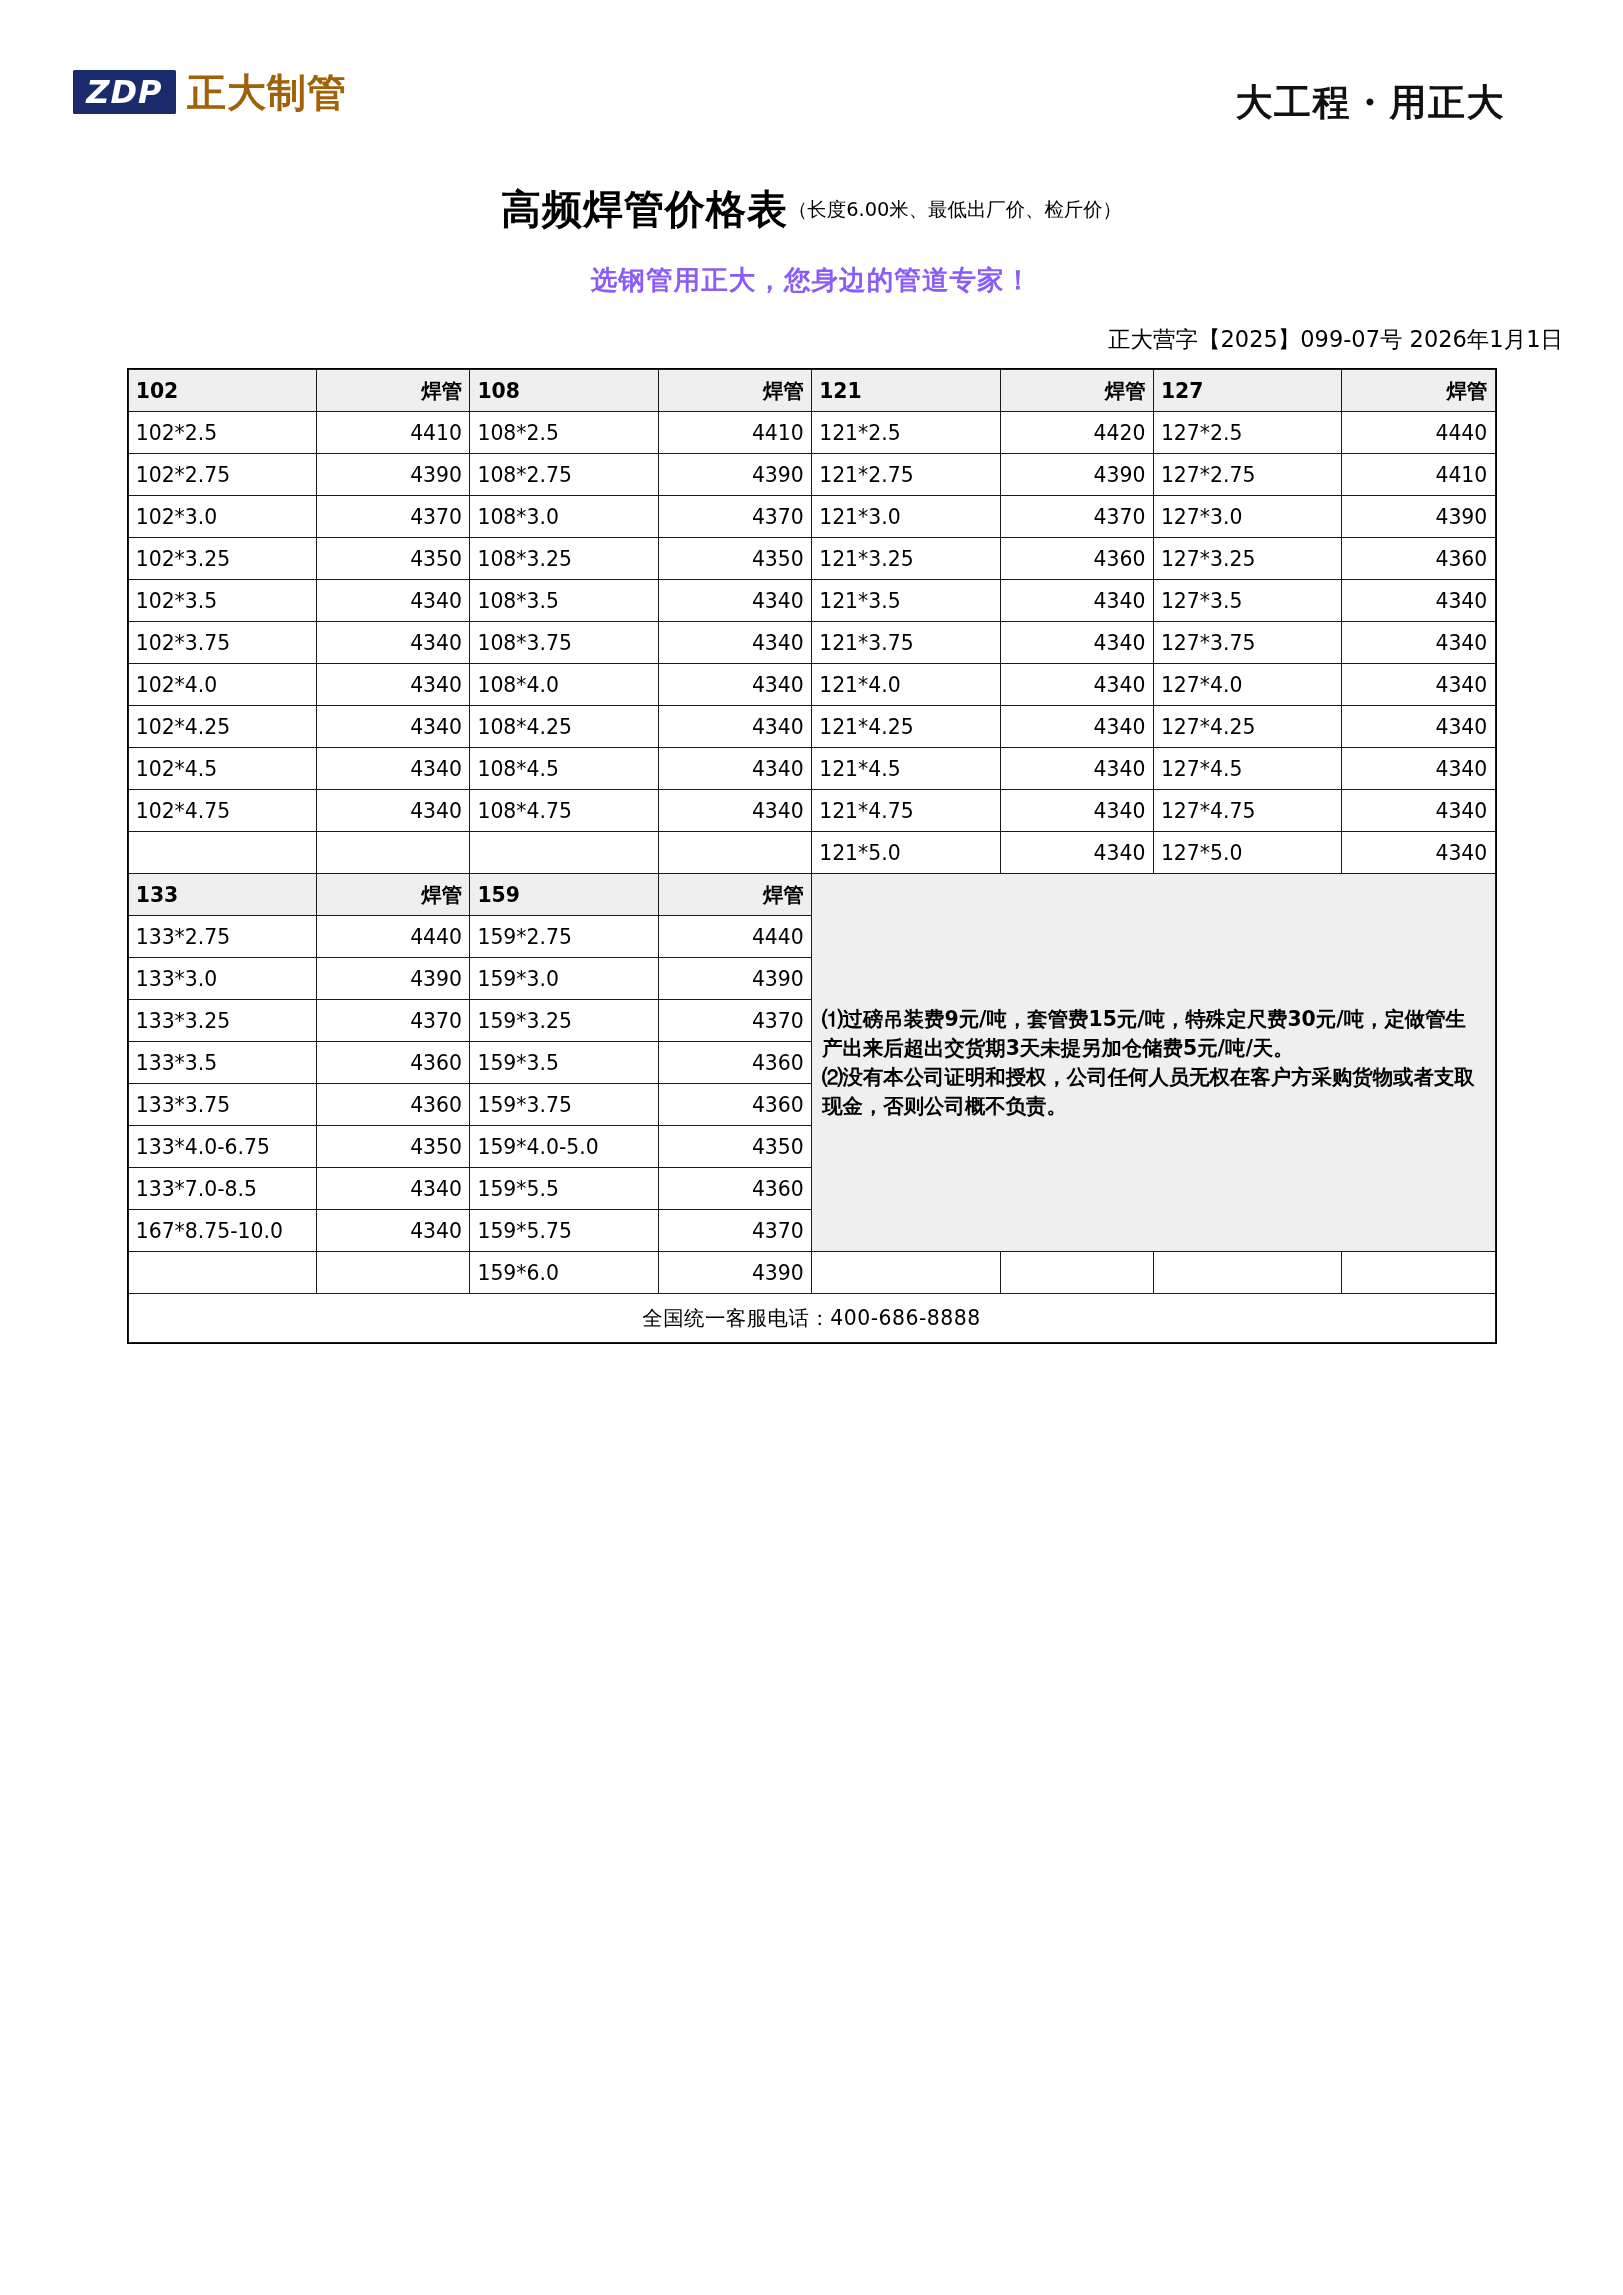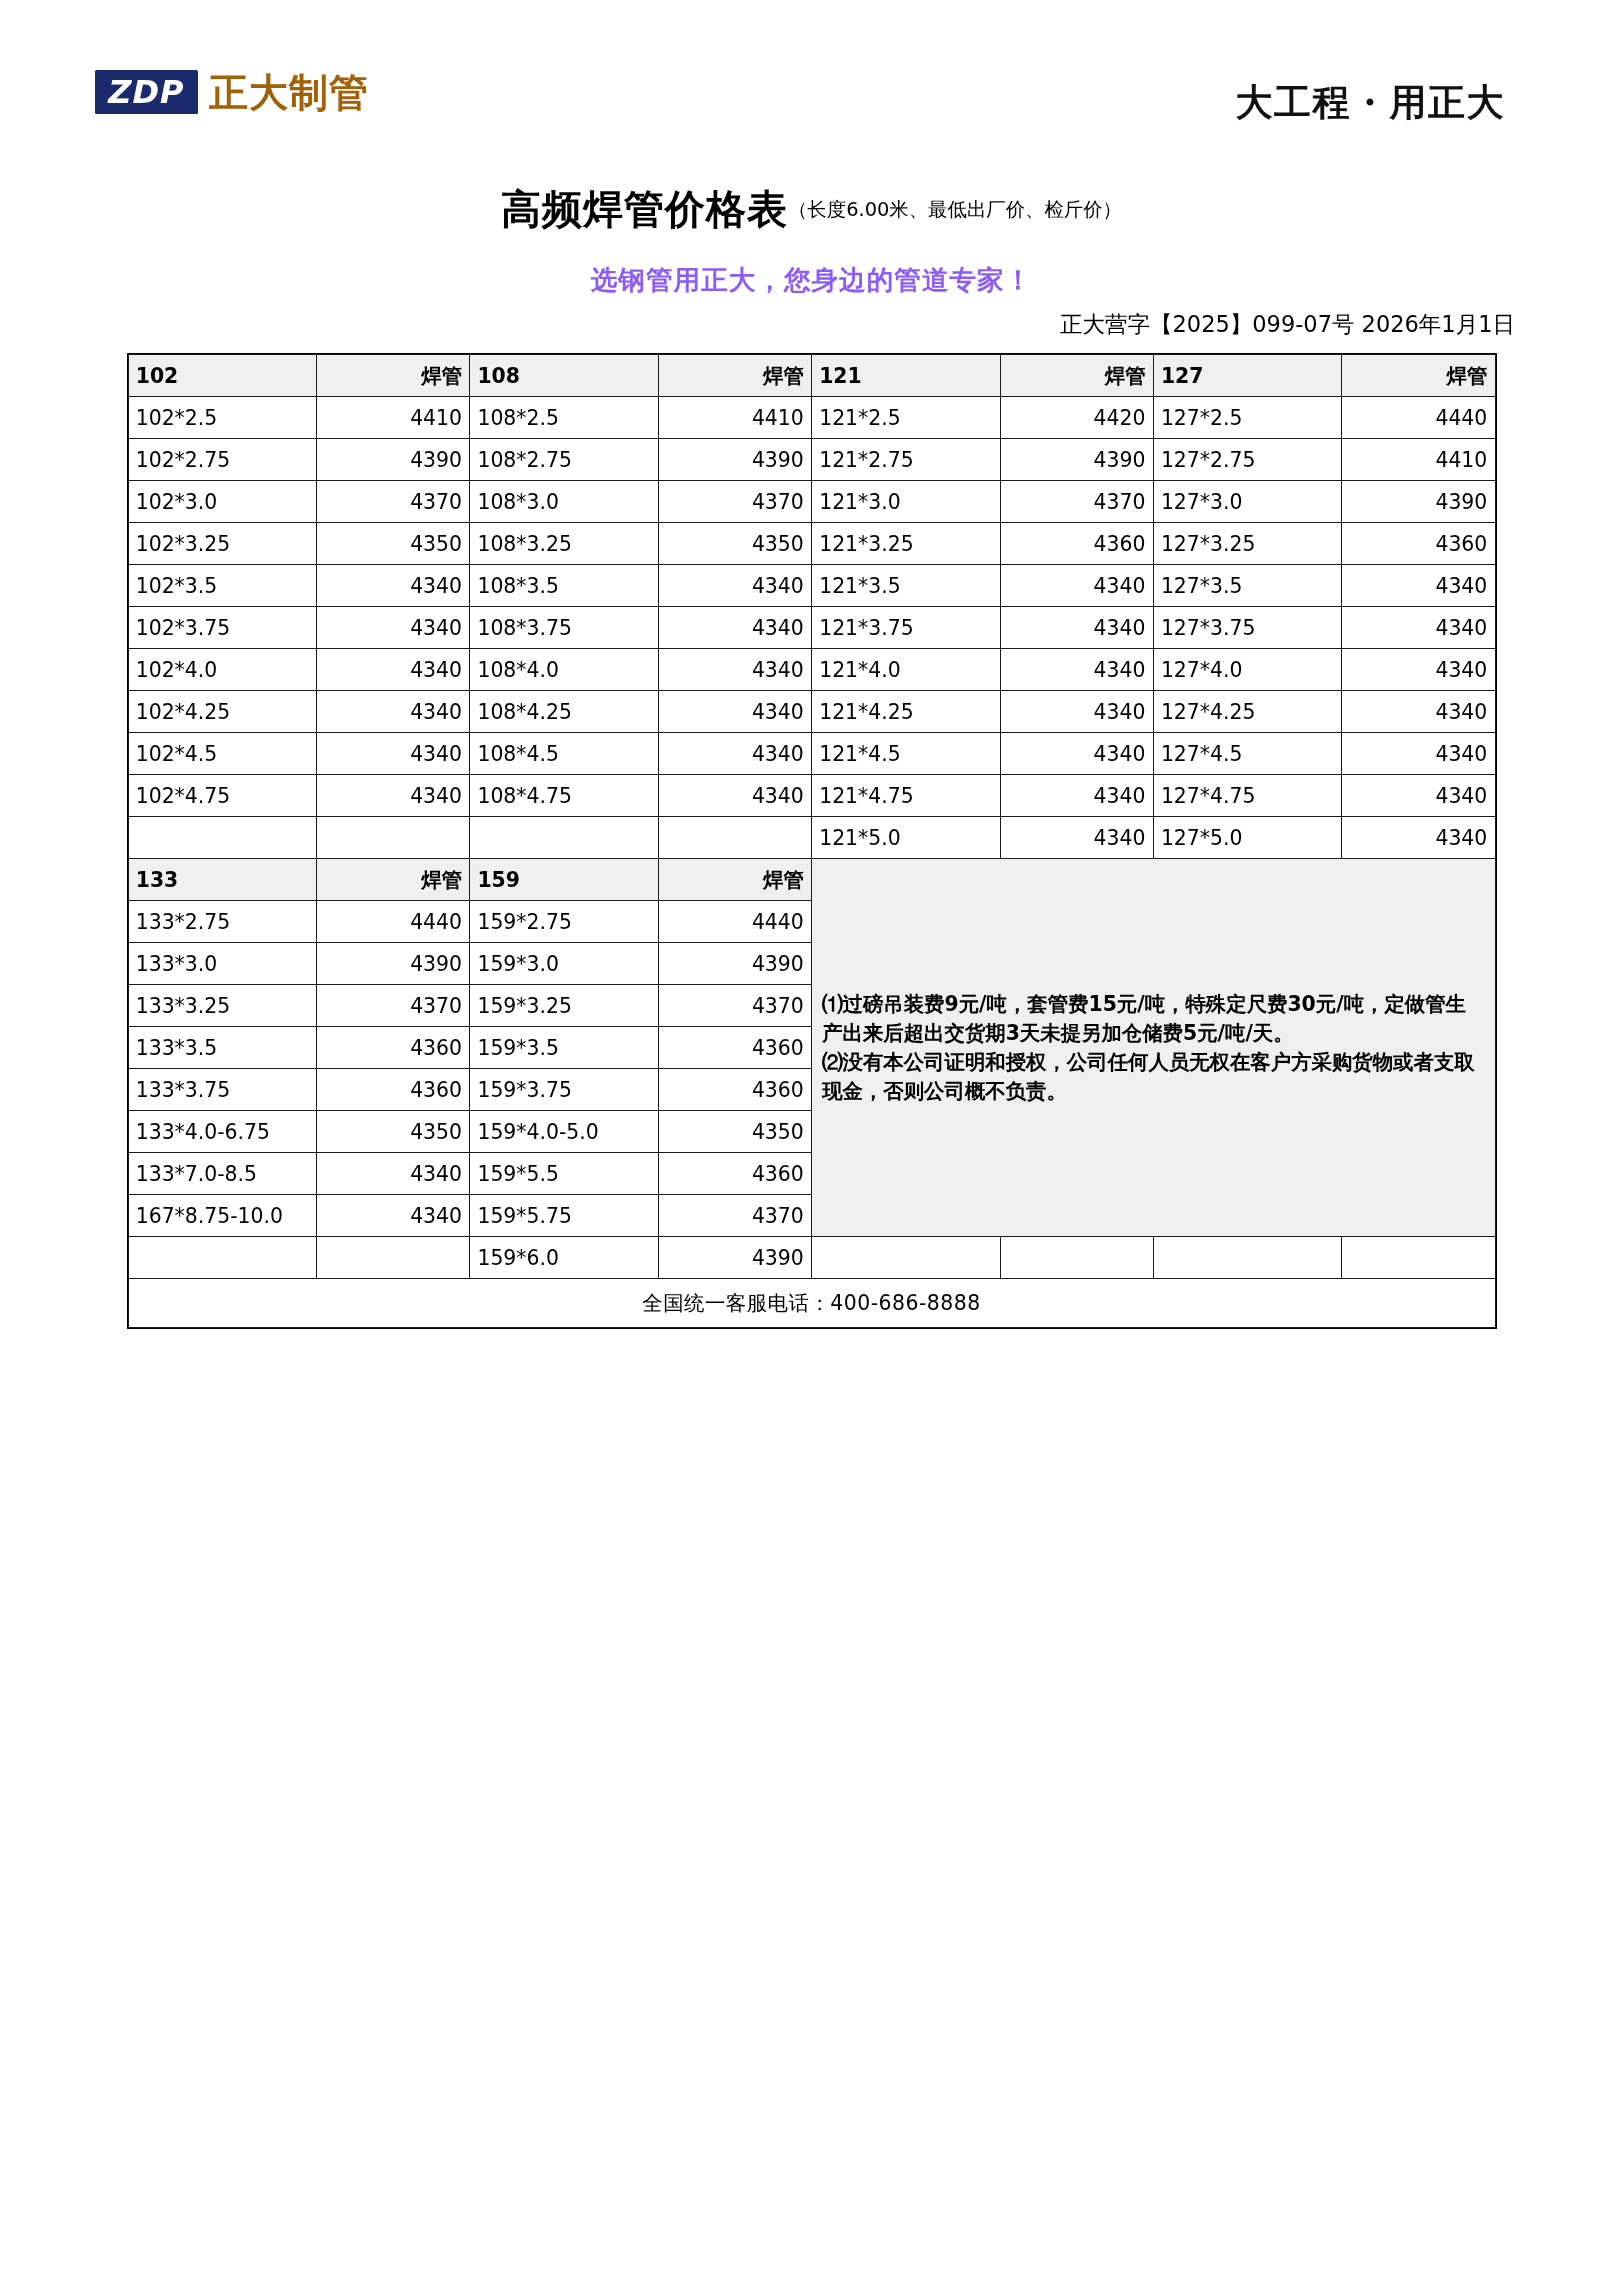--- a/index.html
+++ b/index.html
@@ -20,21 +20,21 @@
     box-sizing: border-box;
     padding: 0;
     position: relative;
   }
 
   
   .header {
     display: flex;
     align-items: center;
     justify-content: space-between;
-    padding: 56px 118px 0 95px;
+    padding: 56px 118px 0 73px;
     box-sizing: border-box;
   }
   .brand {
     display: flex;
     align-items: center;
     gap: 11.2px;
   }
   .zdp-logo {
     background: #1b2a6b;
     color: #ffffff;
@@ -91,22 +91,22 @@
     text-align: center;
     margin-top: 25px;
     font-family: "DejaVu Sans", "Liberation Sans", sans-serif;
     font-weight: bold;
     font-size: 26.6px;
     color: #8b5cf6;
     letter-spacing: 1px;
   }
   .doc-no {
     text-align: right;
-    margin-top: 11px;
-    padding-right: 108px;
+    margin-top: 26px;
+    padding-right: 60px;
     font-family: "DejaVu Sans", "Liberation Sans", sans-serif;
     font-size: 22.5px;
     color: #000;
     letter-spacing: 0px;
   }
 
   
   .table-wrap {
     margin: 13.3px auto 0 auto;
     width: 1370px;

